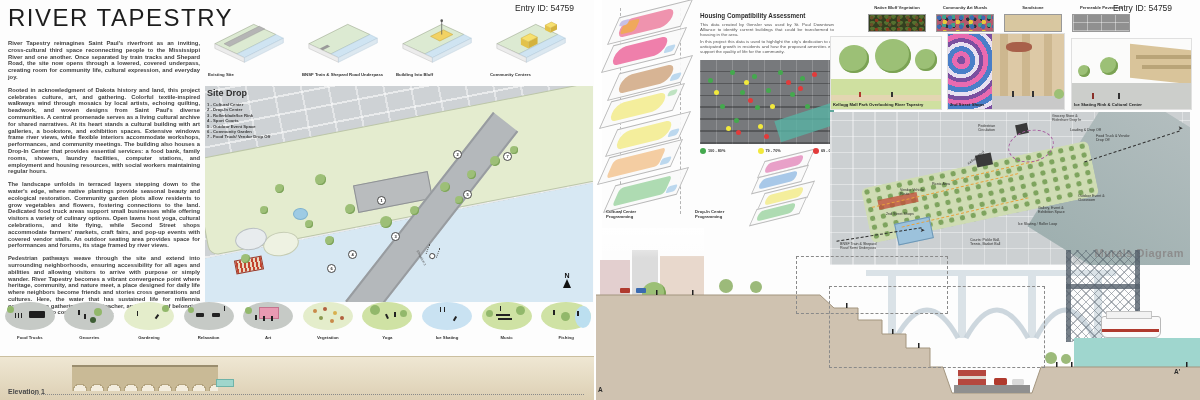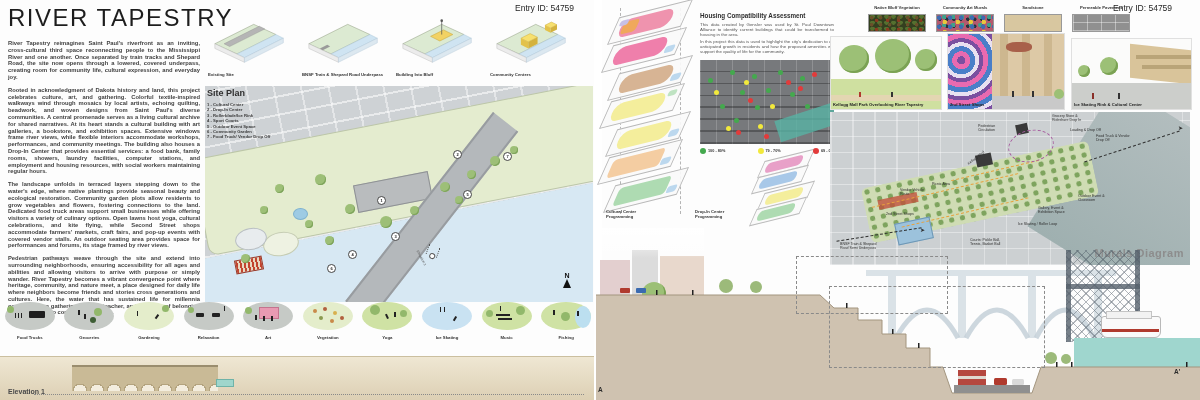--- a/index.html
+++ b/index.html
@@ -220,21 +220,21 @@
     <span class="mk" style="left:298px;top:66px;">7</span>
     <div class="abs" id="north">
       <div class="n-label">N</div>
       <div class="n-tri"></div>
     </div>
     <div class="abs" id="view-cone">
         <span class="dot"></span>
       </div>
     <div class="abs" id="view-label">Elevation 1</div>
   </div>
-  <div class="t" id="siteplan-head">Site Plan</div>
+  <div class="t" id="siteplan-head">Site Drop</div>
   <div class="t" id="siteplan-legend">
     <div>1 - Cultural Center</div>
     <div>2 - Drop-In Center</div>
     <div>3 - Rollerblade/Ice Rink</div>
     <div>4 - Sport Courts</div>
     <div>5 - Outdoor Event Space</div>
     <div>6 - Community Garden</div>
     <div>7 - Food Truck/ Vendor Drop Off</div>
   </div>
 

